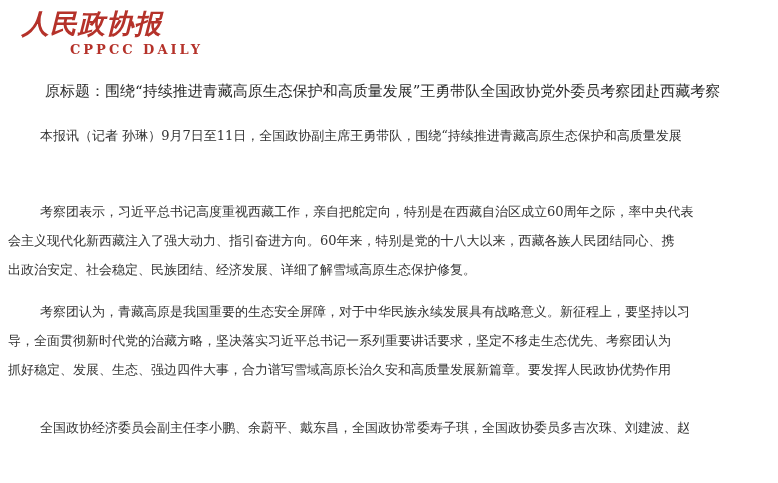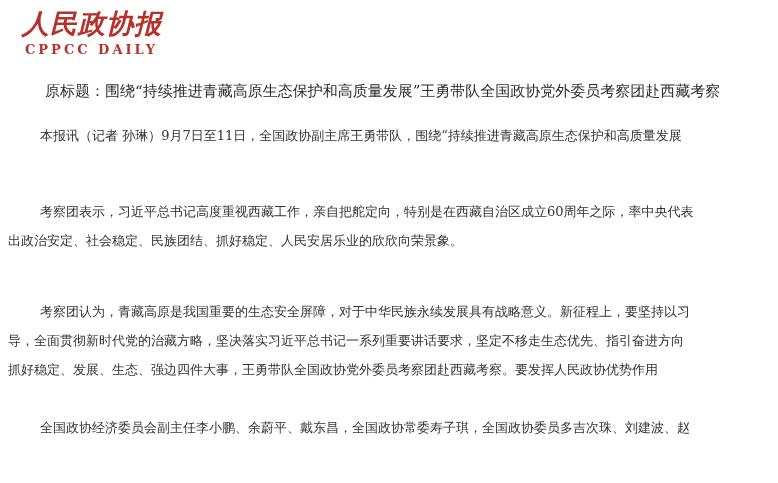--- a/index.html
+++ b/index.html
@@ -32,20 +32,21 @@
     line-height: 32px;
   }
   .logo-en {
     font-size: 13px;
     font-weight: bold;
     color: #b5322a;
     letter-spacing: 3px;
     margin-top: 2px;
     padding-left: 3px;
     line-height: 15px;
+    margin-left: 45px;
   }
   
   .title {
     position: absolute;
     left: 8px; top: 77px;
     width: 770px;
     font-size: 15px;
     font-weight: normal;
     color: #2b2b2b;
     line-height: 29px;
@@ -82,26 +83,27 @@
   </div>
 
   <div class="title">原标题：围绕“持续推进青藏高原生态保护和高质量发展”王勇带队全国政协党外委员考察团赴西藏考察</div>
 
   <div class="para p1">
     <div class="line indent">本报讯（记者 孙琳）9月7日至11日，全国政协副主席王勇带队，围绕“持续推进青藏高原生态保护和高质量发展</div>
   </div>
 
   <div class="para p2">
     <div class="line indent">考察团表示，习近平总书记高度重视西藏工作，亲自把舵定向，特别是在西藏自治区成立60周年之际，率中央代表</div>
-    <div class="line">出政治安定、社会稳定、民族团结、抓好稳定、人民安居乐业的欣欣向荣景象。</div>
+    <div class="line">会主义现代化新西藏注入了强大动力、指引奋进方向。60年来，特别是党的十八大以来，西藏各族人民团结同心、携</div>
+    <div class="line">出政治安定、社会稳定、民族团结、经济发展、详细了解雪域高原生态保护修复。</div>
   </div>
 
   <div class="para p3">
     <div class="line indent">考察团认为，青藏高原是我国重要的生态安全屏障，对于中华民族永续发展具有战略意义。新征程上，要坚持以习</div>
-    <div class="line">导，全面贯彻新时代党的治藏方略，坚决落实习近平总书记一系列重要讲话要求，坚定不移走生态优先、指引奋进方向</div>
-    <div class="line">抓好稳定、发展、生态、强边四件大事，王勇带队全国政协党外委员考察团赴西藏考察。要发挥人民政协优势作用</div>
+    <div class="line">导，全面贯彻新时代党的治藏方略，坚决落实习近平总书记一系列重要讲话要求，坚定不移走生态优先、考察团认为</div>
+    <div class="line">抓好稳定、发展、生态、强边四件大事，合力谱写雪域高原长治久安和高质量发展新篇章。要发挥人民政协优势作用</div>
   </div>
 
   <div class="para p4">
     <div class="line indent">全国政协经济委员会副主任李小鹏、余蔚平、戴东昌，全国政协常委寿子琪，全国政协委员多吉次珠、刘建波、赵</div>
   </div>
 
 </div>
 
 </body></html>

